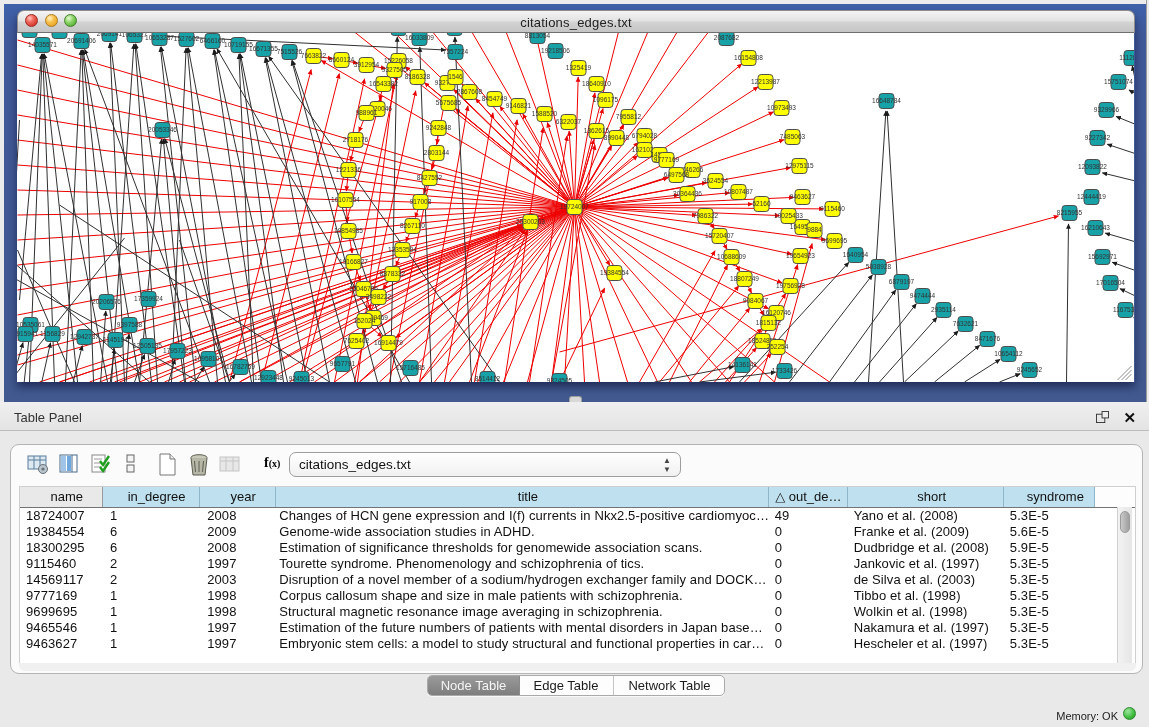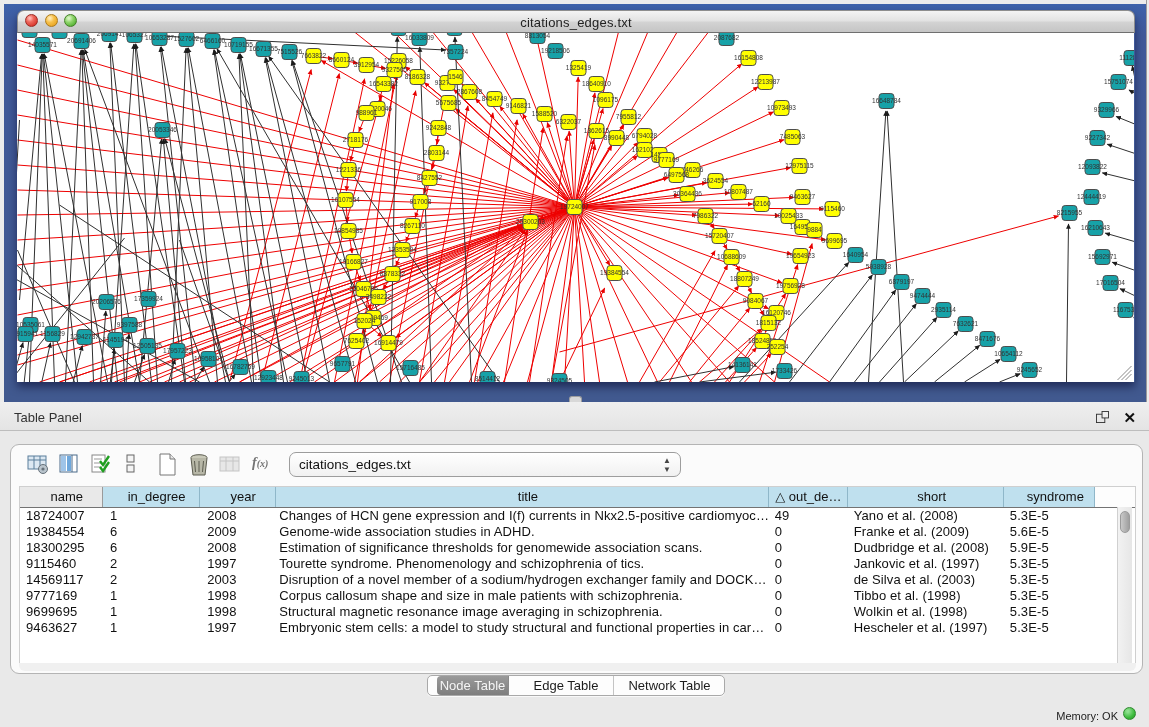--- a/index.html
+++ b/index.html
@@ -37,21 +37,21 @@
 td.c2,td.c3{padding-left:8px}
 td.c4{padding-left:4px}
 td.c6{}
 th.c5{text-align:left;padding-left:6px}
 #vsb{position:absolute;right:10px;top:62px;width:15px;height:160px;background:linear-gradient(90deg,#f2f2f2,#e6e6e6);border-left:1px solid #d0d0d0}
 #vsb .th{position:absolute;left:2px;top:4px;width:10px;height:22px;border-radius:6px;background:linear-gradient(90deg,#c9c9c9,#9f9f9f);border:1px solid #9b9b9b}
 #hsb{position:absolute;left:8px;bottom:2px;height:8px;width:1117px;background:#f0f0f0;border-radius:0 0 6px 6px}
 
 #tabs{position:absolute;left:427px;top:273px;width:298px;height:21px;border:1px solid #a9a9a9;border-radius:5px;background:#fdfdfd;box-shadow:0 1px 0 rgba(255,255,255,.7)}
 .tab{position:absolute;top:0;height:19px;font-size:13px;line-height:19px;text-align:center;color:#1c1c1c}
-#tab1{left:9px;width:72px;background:linear-gradient(180deg,#9a9a9a,#7e7e7e);color:#f5f5f5;border-radius:4px 0 0 4px;border-right:1px solid #8a8a8a}
+#tab1{left:0;width:92px;background:linear-gradient(180deg,#9a9a9a,#7e7e7e);color:#f5f5f5;border-radius:4px 0 0 4px;border-right:1px solid #8a8a8a}
 #tab2{left:93px;width:90px}
 #tab3{left:185px;width:112px;border-left:1px solid #c4c4c4}
 #mem{position:absolute;right:31px;top:308px;font-size:11px;color:#222}
 #memdot{position:absolute;right:13px;top:305px;width:13px;height:13px;border-radius:50%;background:radial-gradient(circle at 35% 30%,#8fe08f 10%,#3dbb3d 60%,#259325 100%);border:1px solid #2e8a2e}
 </style></head>
 <body>
 <div id="stage">
   <div id="desk"></div>
   <div id="win">
     <div id="titlebar">
@@ -652,21 +652,21 @@
             <ellipse cx="11" cy="4.5" rx="8" ry="2.8" fill="#c9c9b9" stroke="#5c5c50"></ellipse>
             <path d="M3 5 L5 22 L17 22 L19 5" fill="#b7b7a7" stroke="#5c5c50"></path>
             <path d="M6.5 8 L7.5 19 M11 8 L11 19 M15.5 8 L14.5 19" stroke="#5c5c50" fill="none"></path>
           </svg>
         <svg class="tbi" style="left:208px" width="22" height="22" viewBox="0 0 22 22" opacity="0.55">
             <rect x="1" y="4" width="19" height="14" fill="#d8d8d8" stroke="#9a9a9a"></rect>
             <line x1="1" y1="8" x2="20" y2="8" stroke="#9a9a9a"></line>
             <line x1="7" y1="4" x2="7" y2="18" stroke="#9a9a9a"></line>
             <line x1="14" y1="4" x2="14" y2="18" stroke="#9a9a9a"></line>
           </svg>
-        <div class="tbi" style="left:241px;top:6px;font-size:14px;color:#737373;font-family:'Liberation Serif',serif;font-style:italic;font-weight:bold">f<span style="font-size:10px">(x)</span></div>
+        <div class="tbi" style="left:253px;top:6px;font-size:14px;color:#000000;font-family:'Liberation Serif',serif;font-weight:bold">f<span style="font-size:10px">(x)</span></div>
         <div id="combo">citations_edges.txt<span class="st">▲<br>▼</span></div>
       </div>
       <div id="tbl">
         <table>
           <tbody>
               <tr>
                 <th class="c1">name</th>
                 <th class="c2">in_degree</th>
                 <th class="c3">year</th>
                 <th class="c4">title</th>
@@ -735,20 +735,30 @@
                 <td class="c7">5.3E-5</td>
                 <td class="c8"></td>
               </tr>
 <tr>
                 <td class="c1">9699695</td>
                 <td class="c2">1</td>
                 <td class="c3">1998</td>
                 <td class="c4">Structural magnetic resonance image averaging in schizophrenia.</td>
                 <td class="c5">0</td>
                 <td class="c6">Wolkin et al. (1998)</td>
+                <td class="c7">5.3E-5</td>
+                <td class="c8"></td>
+              </tr>
+<tr>
+                <td class="c1">9465546</td>
+                <td class="c2">1</td>
+                <td class="c3">1997</td>
+                <td class="c4">Estimation of the future numbers of patients with mental disorders in Japan base…</td>
+                <td class="c5">0</td>
+                <td class="c6">Nakamura et al. (1997)</td>
                 <td class="c7">5.3E-5</td>
                 <td class="c8"></td>
               </tr>
 <tr>
                 <td class="c1">9463627</td>
                 <td class="c2">1</td>
                 <td class="c3">1997</td>
                 <td class="c4">Embryonic stem cells: a model to study structural and functional properties in car…</td>
                 <td class="c5">0</td>
                 <td class="c6">Hescheler et al. (1997)</td>

